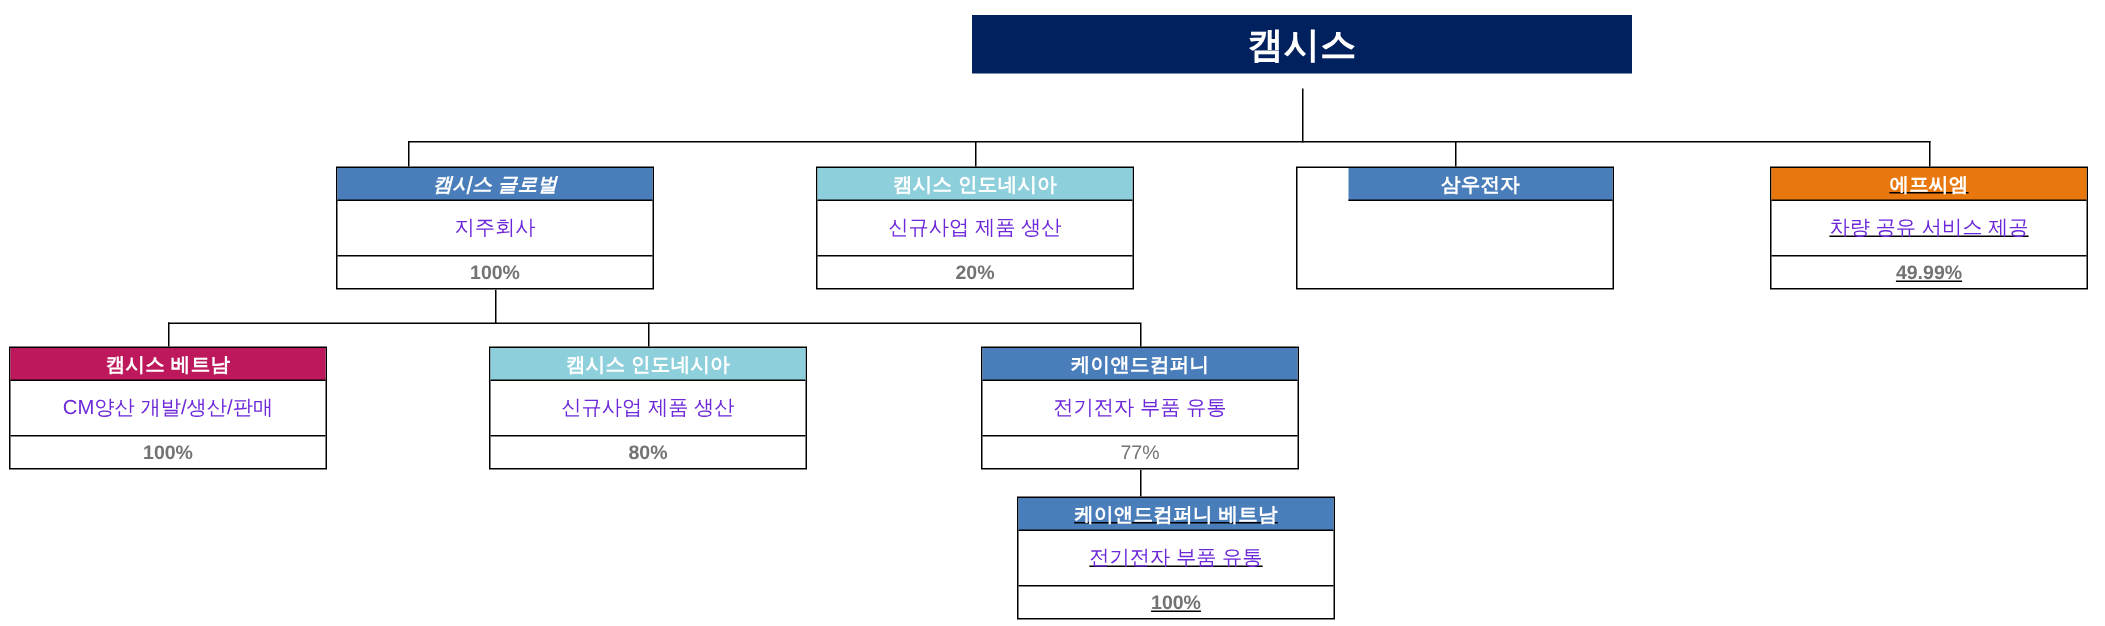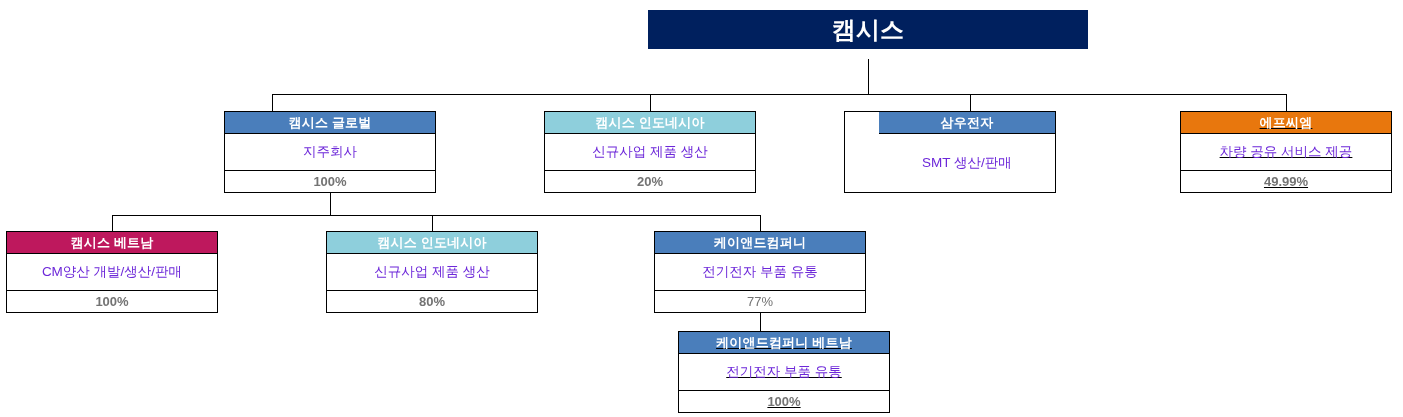--- a/index.html
+++ b/index.html
@@ -105,21 +105,21 @@
   
   .row2 { top: 111px; }
   
   .row3 { top: 231px; }
   
   .row4 { top: 331px; }
 
   
   .c-global    { left: 224px; }
   .c-indo2     { left: 544px; }
-  .c-samwoo    { left: 844px; padding-left: 34px; }
+  .c-samwoo    { left: 864px; padding-left: 34px; }
   .c-fcm       { left: 1180px; text-decoration: underline; }
   .c-vietnam   { left: 6px; }
   .c-indo3     { left: 326px; }
   .c-kand      { left: 654px; }
   .c-kandviet  { left: 678px; text-decoration: underline; }
 
   .node-share-regular { font-weight: normal; }
 </style>
 </head>
 <body>
@@ -145,40 +145,39 @@
 
   <div class="conn conn-v" style="left:760px; top:313px; height:19px;"></div>
 
   <div class="node node-root">
     <div class="node-header" style="background:#00205e;">
       <span>캠시스</span>
     </div>
   </div>
 
   <div class="node node-std row2 c-global">
-    <div class="node-header" style="background:#4a7ebb;">
+    <div class="node-header" style="background:#4a7ebb;font-style:italic;">
       <span>캠시스 글로벌</span>
     </div>
     <div class="node-desc">지주회사</div>
     <div class="node-share">100%</div>
   </div>
 
   <div class="node node-std row2 c-indo2">
     <div class="node-header" style="background:#8ecfdc;">
       <span>캠시스 인도네시아</span>
     </div>
     <div class="node-desc">신규사업 제품 생산</div>
     <div class="node-share">20%</div>
   </div>
 
   <div class="node node-std row2 c-samwoo">
     <div class="node-header" style="background:#4a7ebb;">
       <span>삼우전자</span>
     </div>
-    <div class="node-desc">SMT 생산/판매</div>
   </div>
 
   <div class="node node-std row2 c-fcm">
     <div class="node-header" style="background:#e8770d;">
       <span>에프씨엠</span>
     </div>
     <div class="node-desc">차량 공유 서비스 제공</div>
     <div class="node-share">49.99%</div>
   </div>
 

